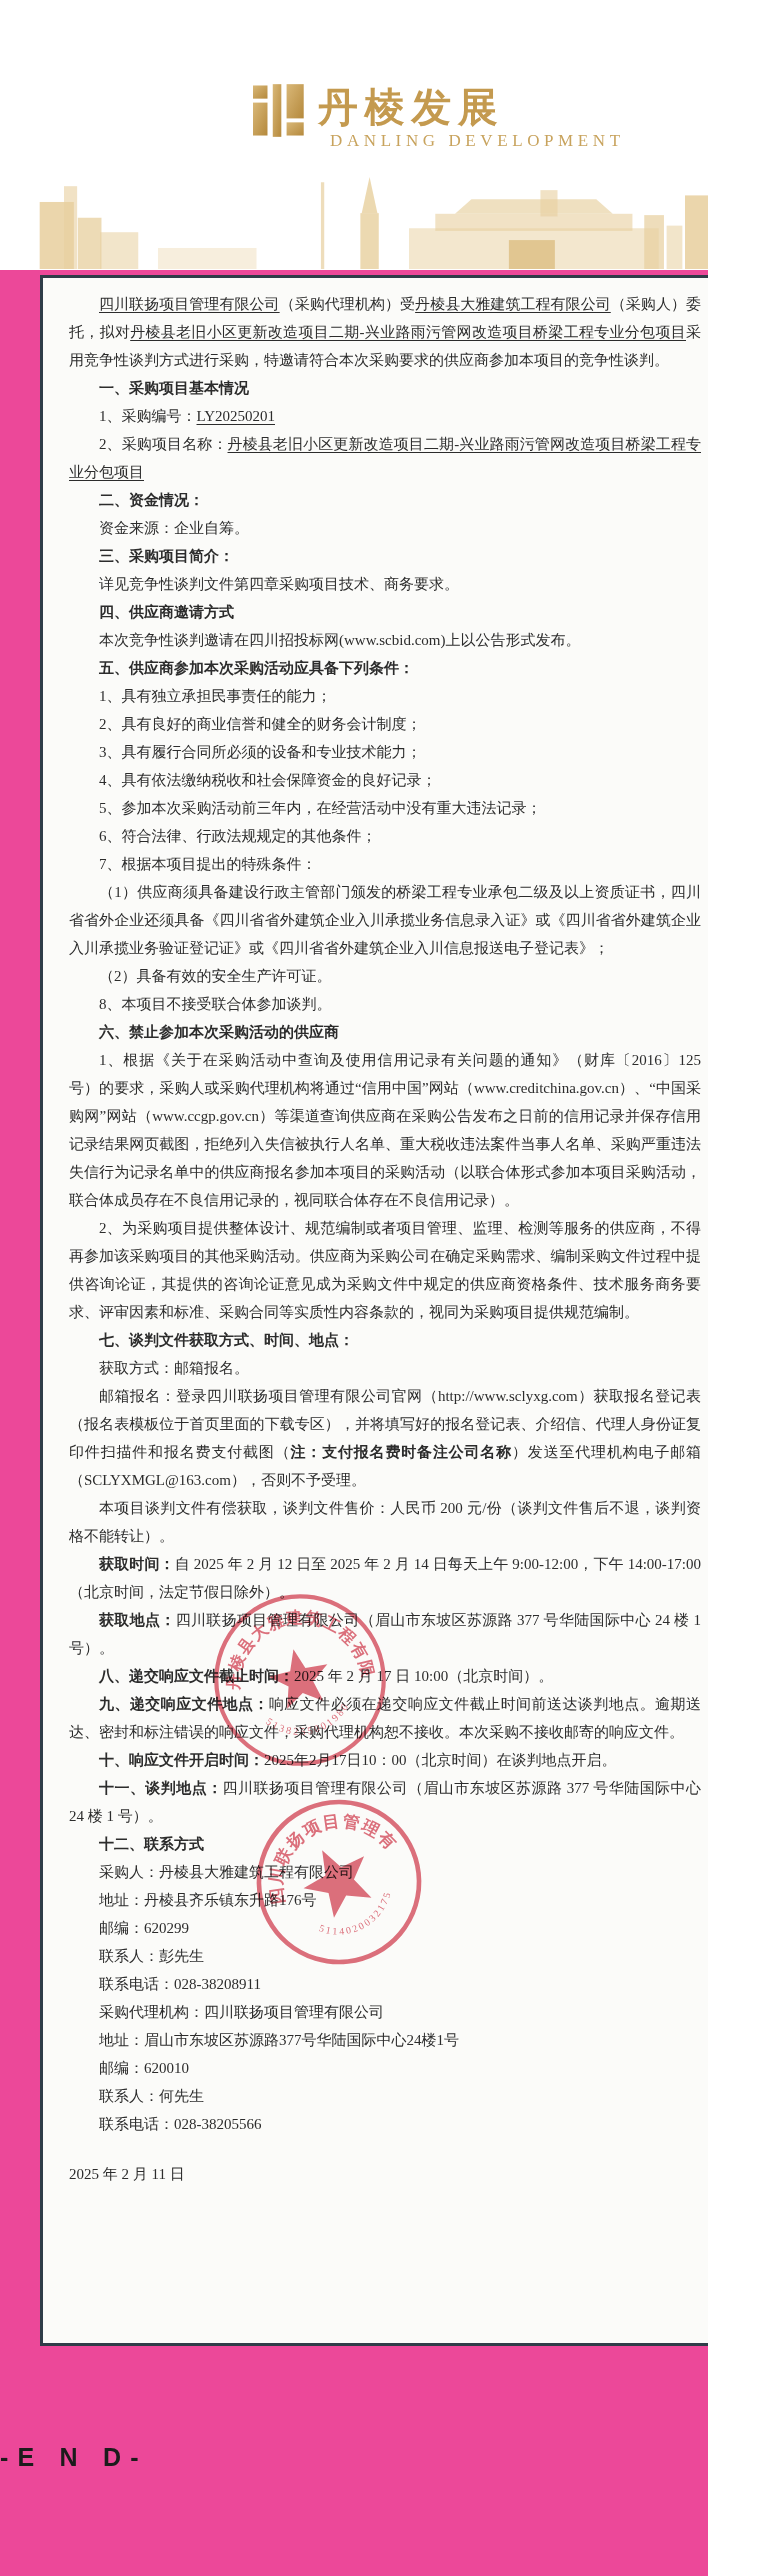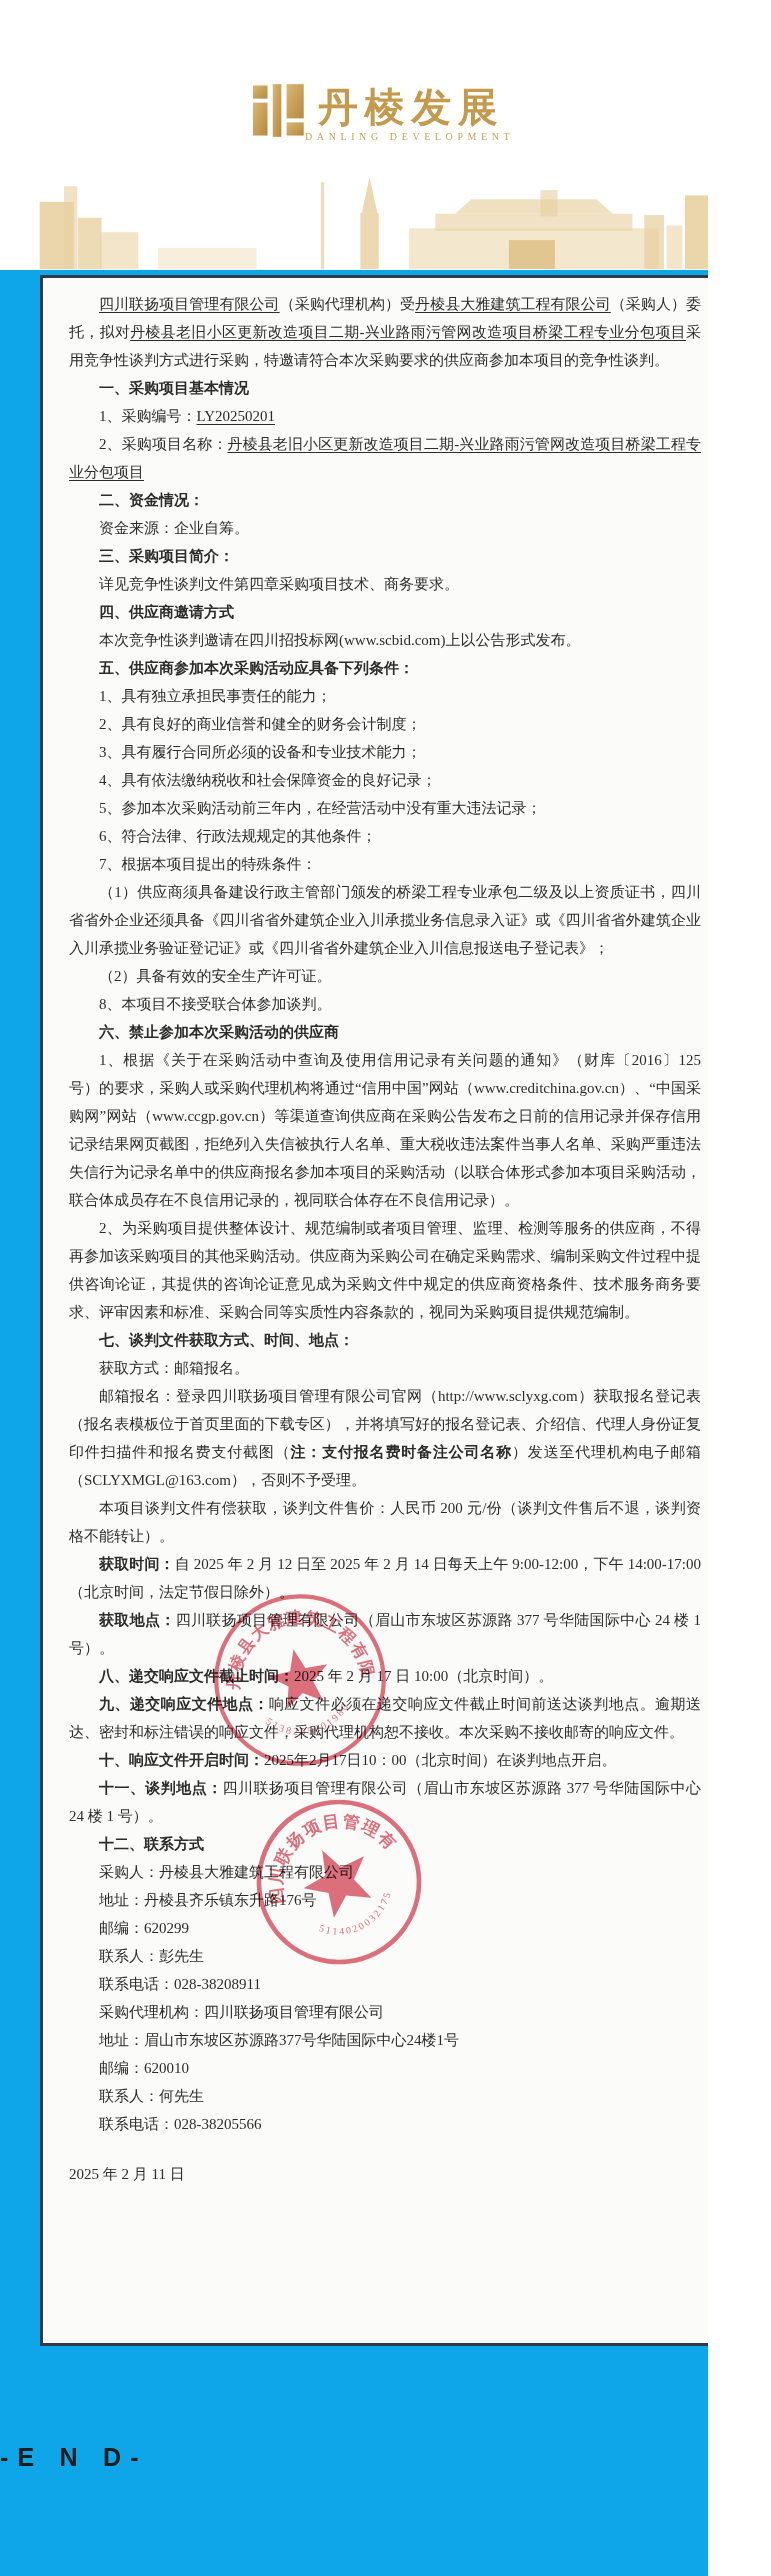--- a/index.html
+++ b/index.html
@@ -1,23 +1,23 @@
 <!DOCTYPE html>
 <html style="font-size:10.6px"><head>
 <meta charset="utf-8">
 <style>
   html,body{margin:0;padding:0;background:#ffffff;}
-  .canvas{position:relative;width:708px;height:2576px;background:#0ea5e9;overflow:hidden;
+  .canvas{position:relative;width:708px;height:2576px;background:#ec4899;overflow:hidden;
           font-family:"Liberation Serif","DejaVu Serif",serif;}
   
   .hdr{position:absolute;left:0;top:0;width:772px;height:270px;background:#ffffff;}
   .logo-mark{position:absolute;left:253px;top:84px;width:54px;height:53px;}
   .brand-cn{position:absolute;left:318px;top:80px;width:198px;font-size:40px;font-weight:bold;
             color:#c49a4f;letter-spacing:6.6px;white-space:nowrap;}
-  .brand-en{position:absolute;left:305px;top:131px;width:198px;font-size:10px;color:#c8a35d;
+  .brand-en{position:absolute;left:330px;top:131px;width:198px;font-size:17px;color:#c8a35d;
             letter-spacing:4.6px;white-space:nowrap;}
   .skyline{position:absolute;left:0;top:177px;width:772px;height:92px;}
   
   .page{position:absolute;left:40px;top:275px;width:690px;height:2071px;box-sizing:border-box;
         border:3.3px solid #2f3c48;background:#fbfbf9;padding:12px 26px 0 26px;}
   .doc-title{margin:10.6px 0 13px 0;text-align:center;font-size:30px;font-weight:bold;
              letter-spacing:2.6px;color:#1d1d1d;}
   .page p{margin:0;font-size:15px;line-height:28px;color:#2c2c2c;text-align:justify;
           text-indent:2em;}
   .hd{font-weight:bold;color:#222222;}

